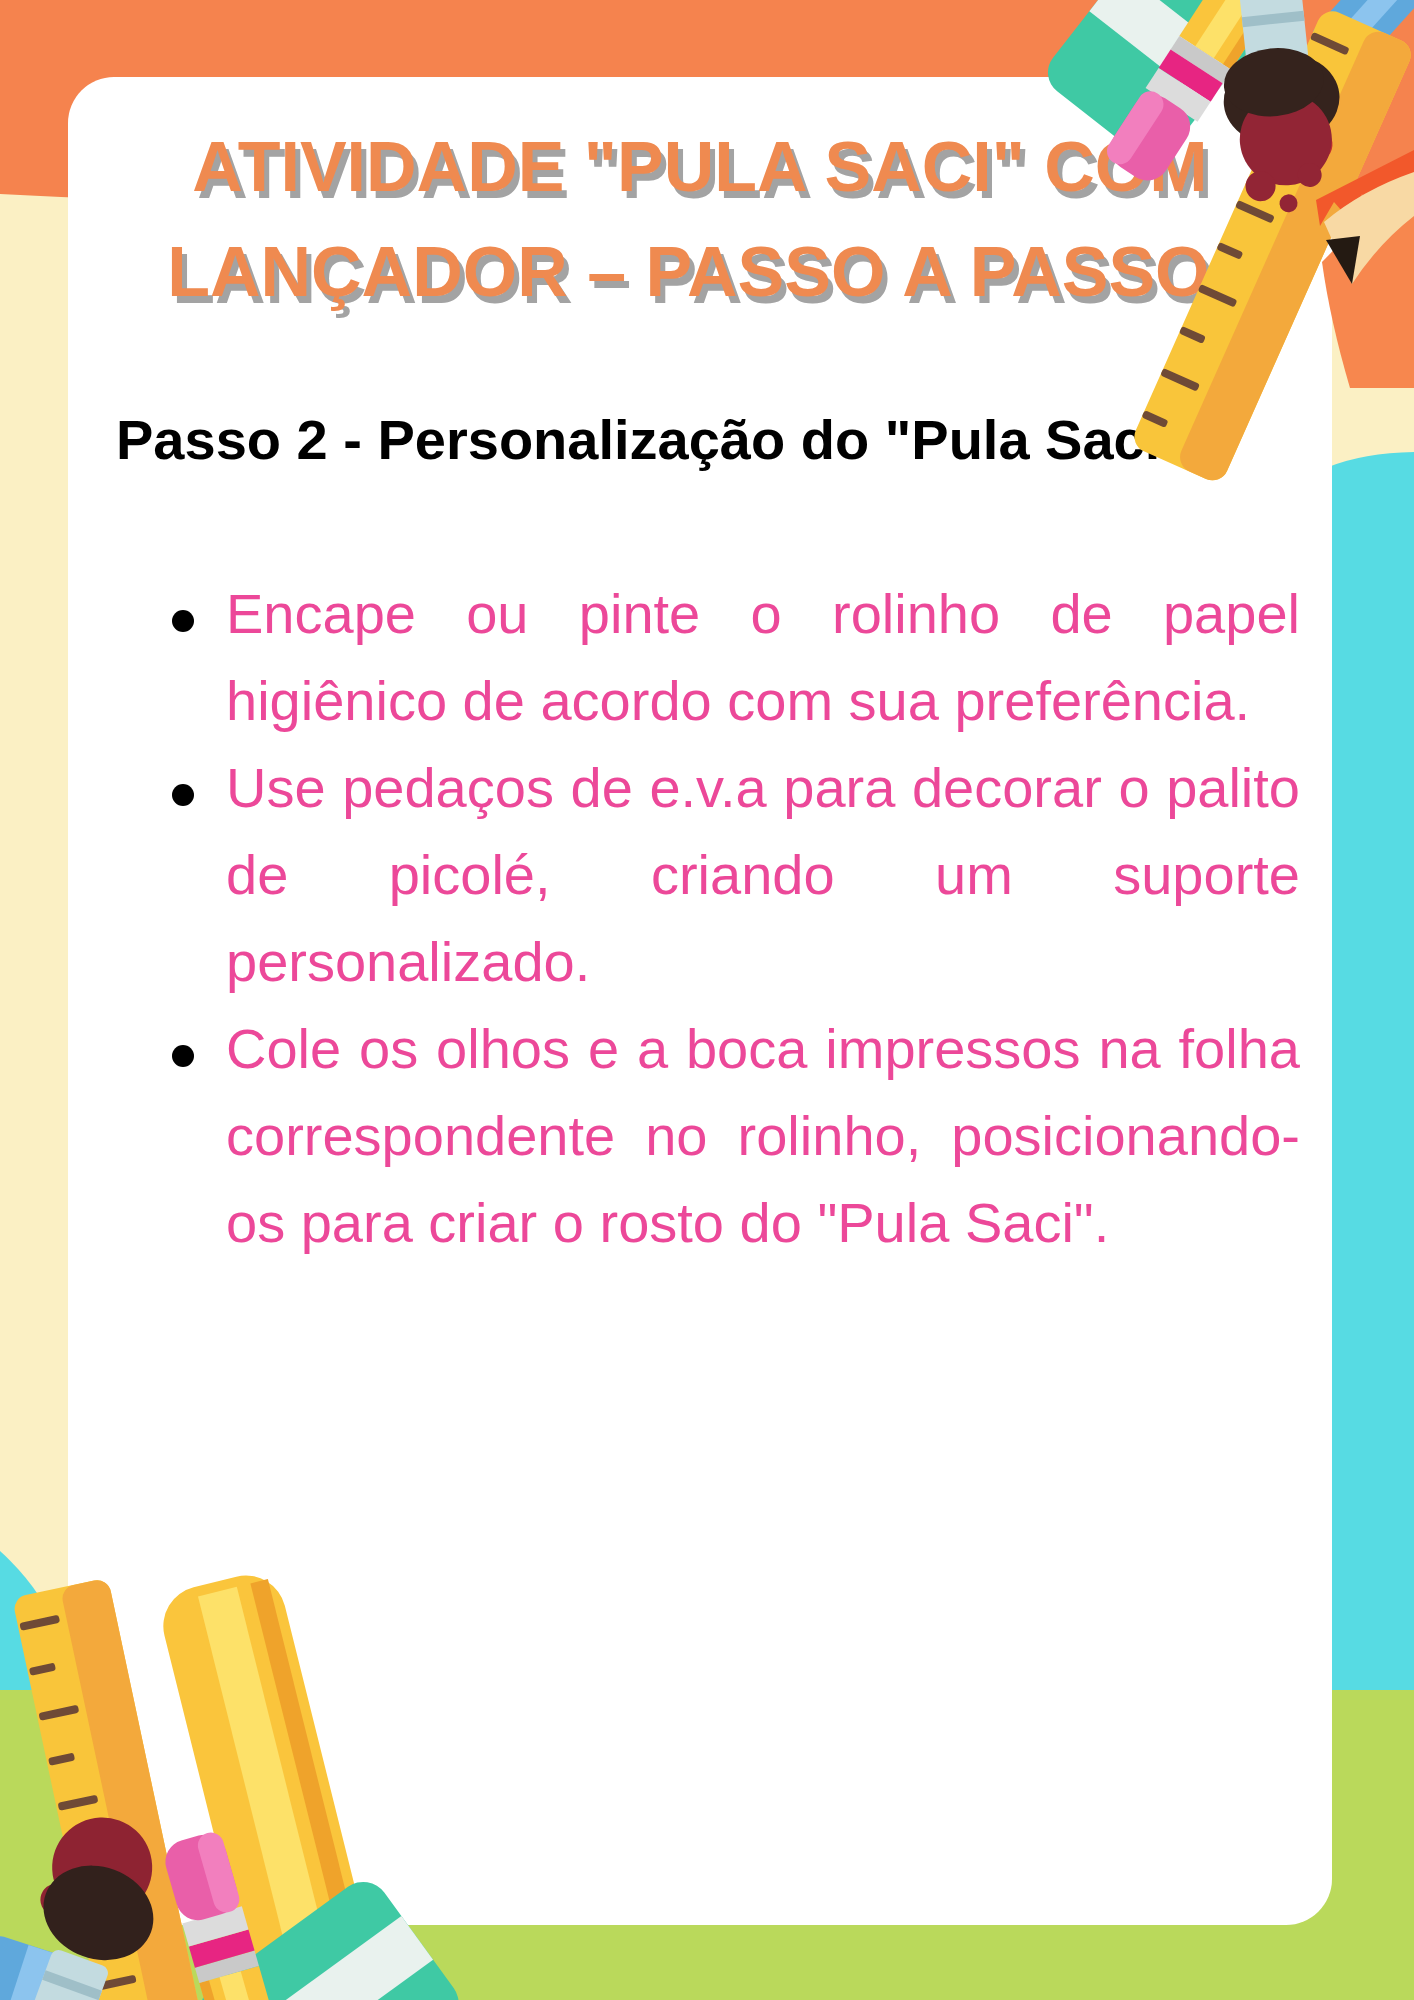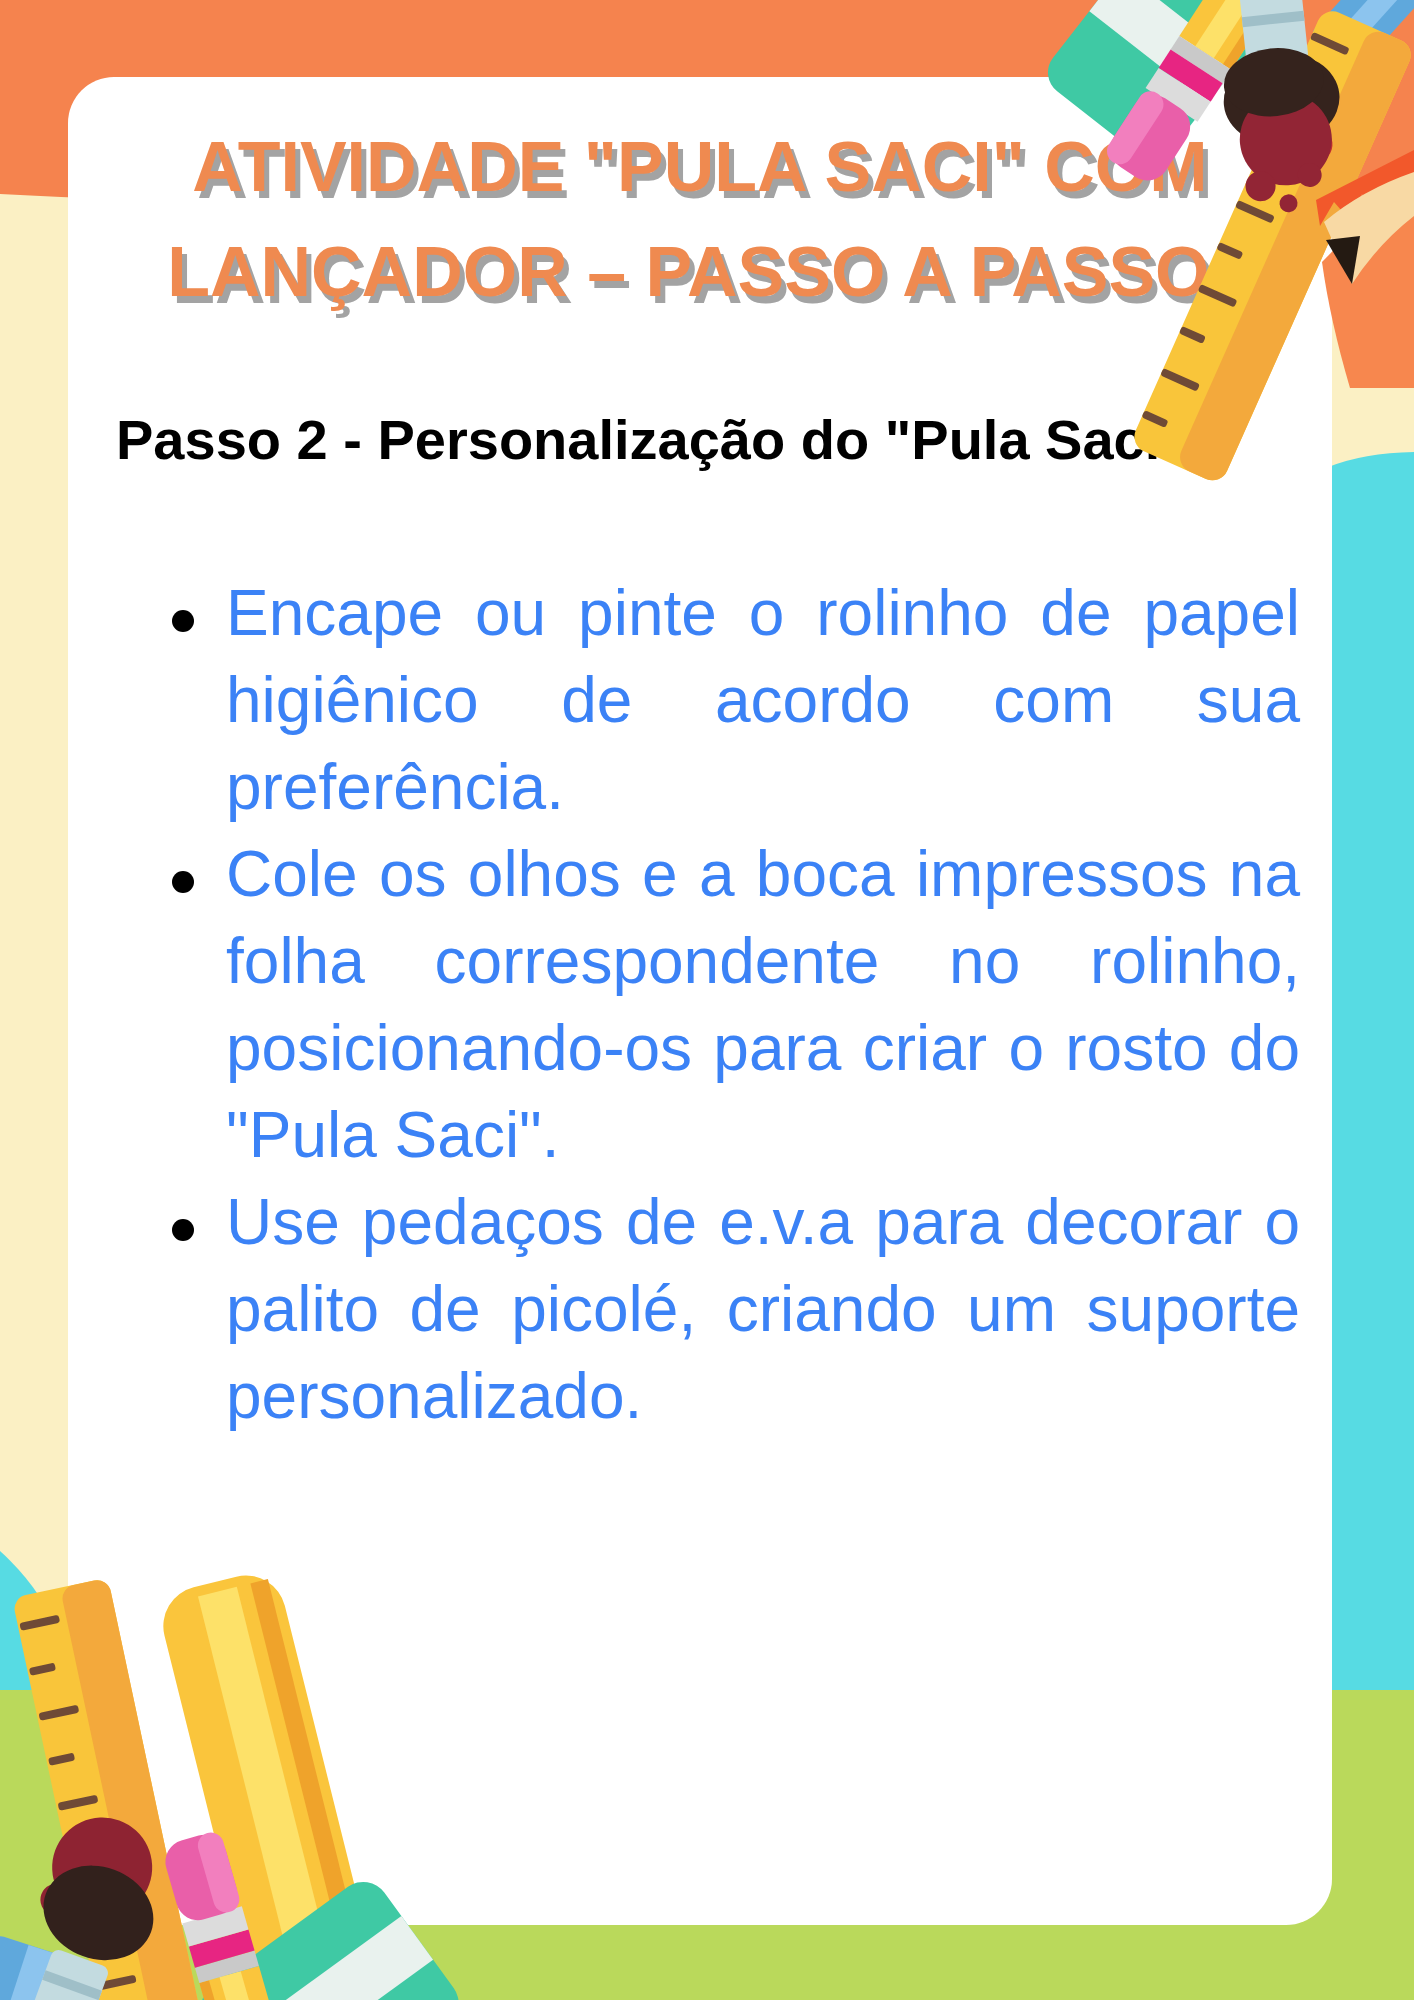--- a/index.html
+++ b/index.html
@@ -8,21 +8,21 @@
   .bg{position:absolute;left:0;top:0;width:1414px;height:2000px;}
   .card{position:absolute;left:68px;top:77px;width:1264px;height:1848px;background:#FFFFFF;border-radius:46px;}
   .title{margin:38px 20px 0 20px;text-align:center;color:#EF8A50;font-weight:800;font-size:70px;line-height:105px;letter-spacing:0px;text-shadow:5px 7px 0 #A3A3A3;}
   .t-line{display:block;white-space:nowrap;}
   .content{padding:71px 32px 0 48px;}
   .para{font-size:56px;line-height:87px;color:#000;text-align:justify;margin:0 0 87px 0;}
   .para.heading{font-weight:bold;}
   .para.objective{margin-bottom:108px;}
   .b{font-weight:bold;}
   ul.steps{list-style:none;margin:0;padding:0 0 0 110px;}
-  ul.steps li{font-size:64px;line-height:87px;color:#3b82f6;text-align:justify;position:relative;}
+  ul.steps li{font-size:56px;line-height:87px;color:#ec4899;text-align:justify;position:relative;}
   ul.steps li::before{content:"";position:absolute;left:-54px;top:40px;width:22px;height:22px;border-radius:50%;background:#000;}
   .deco{position:absolute;left:0;top:0;width:1414px;height:2000px;pointer-events:none;}
 </style>
 </head>
 <body>
 
 <div class="page">
 
   <svg class="bg" viewBox="0 0 1414 2000" aria-hidden="true">
     <rect x="0" y="0" width="1414" height="2000" fill="#FBF0C4"></rect>
@@ -34,22 +34,22 @@
 
   <div class="card">
     <h1 class="title">
       <span class="t-line">ATIVIDADE "PULA SACI" COM</span>
       <span class="t-line">LANÇADOR – PASSO A PASSO:</span>
     </h1>
     <div class="content">
       <p class="para heading">Passo 2 - Personalização do "Pula Saci":</p>
       <ul class="steps">
         <li>Encape ou pinte o rolinho de papel higiênico de acordo com sua preferência.</li>
+        <li>Use pedaços de e.v.a para decorar o palito de picolé, criando um suporte personalizado.</li>
         <li>Cole os olhos e a boca impressos na folha correspondente no rolinho, posicionando-os para criar o rosto do "Pula Saci".</li>
-        <li>Use pedaços de e.v.a para decorar o palito de picolé, criando um suporte personalizado.</li>
       </ul>
     </div>
   </div>
 
   <svg class="deco" viewBox="0 0 1414 2000" aria-hidden="true">
 
     <g transform="translate(1372,10) rotate(42)">
       <rect x="-30" y="-240" width="60" height="300" rx="8" fill="#5FA8DC"></rect>
       <rect x="-10" y="-240" width="22" height="300" fill="#8CC4EE"></rect>
     </g>

